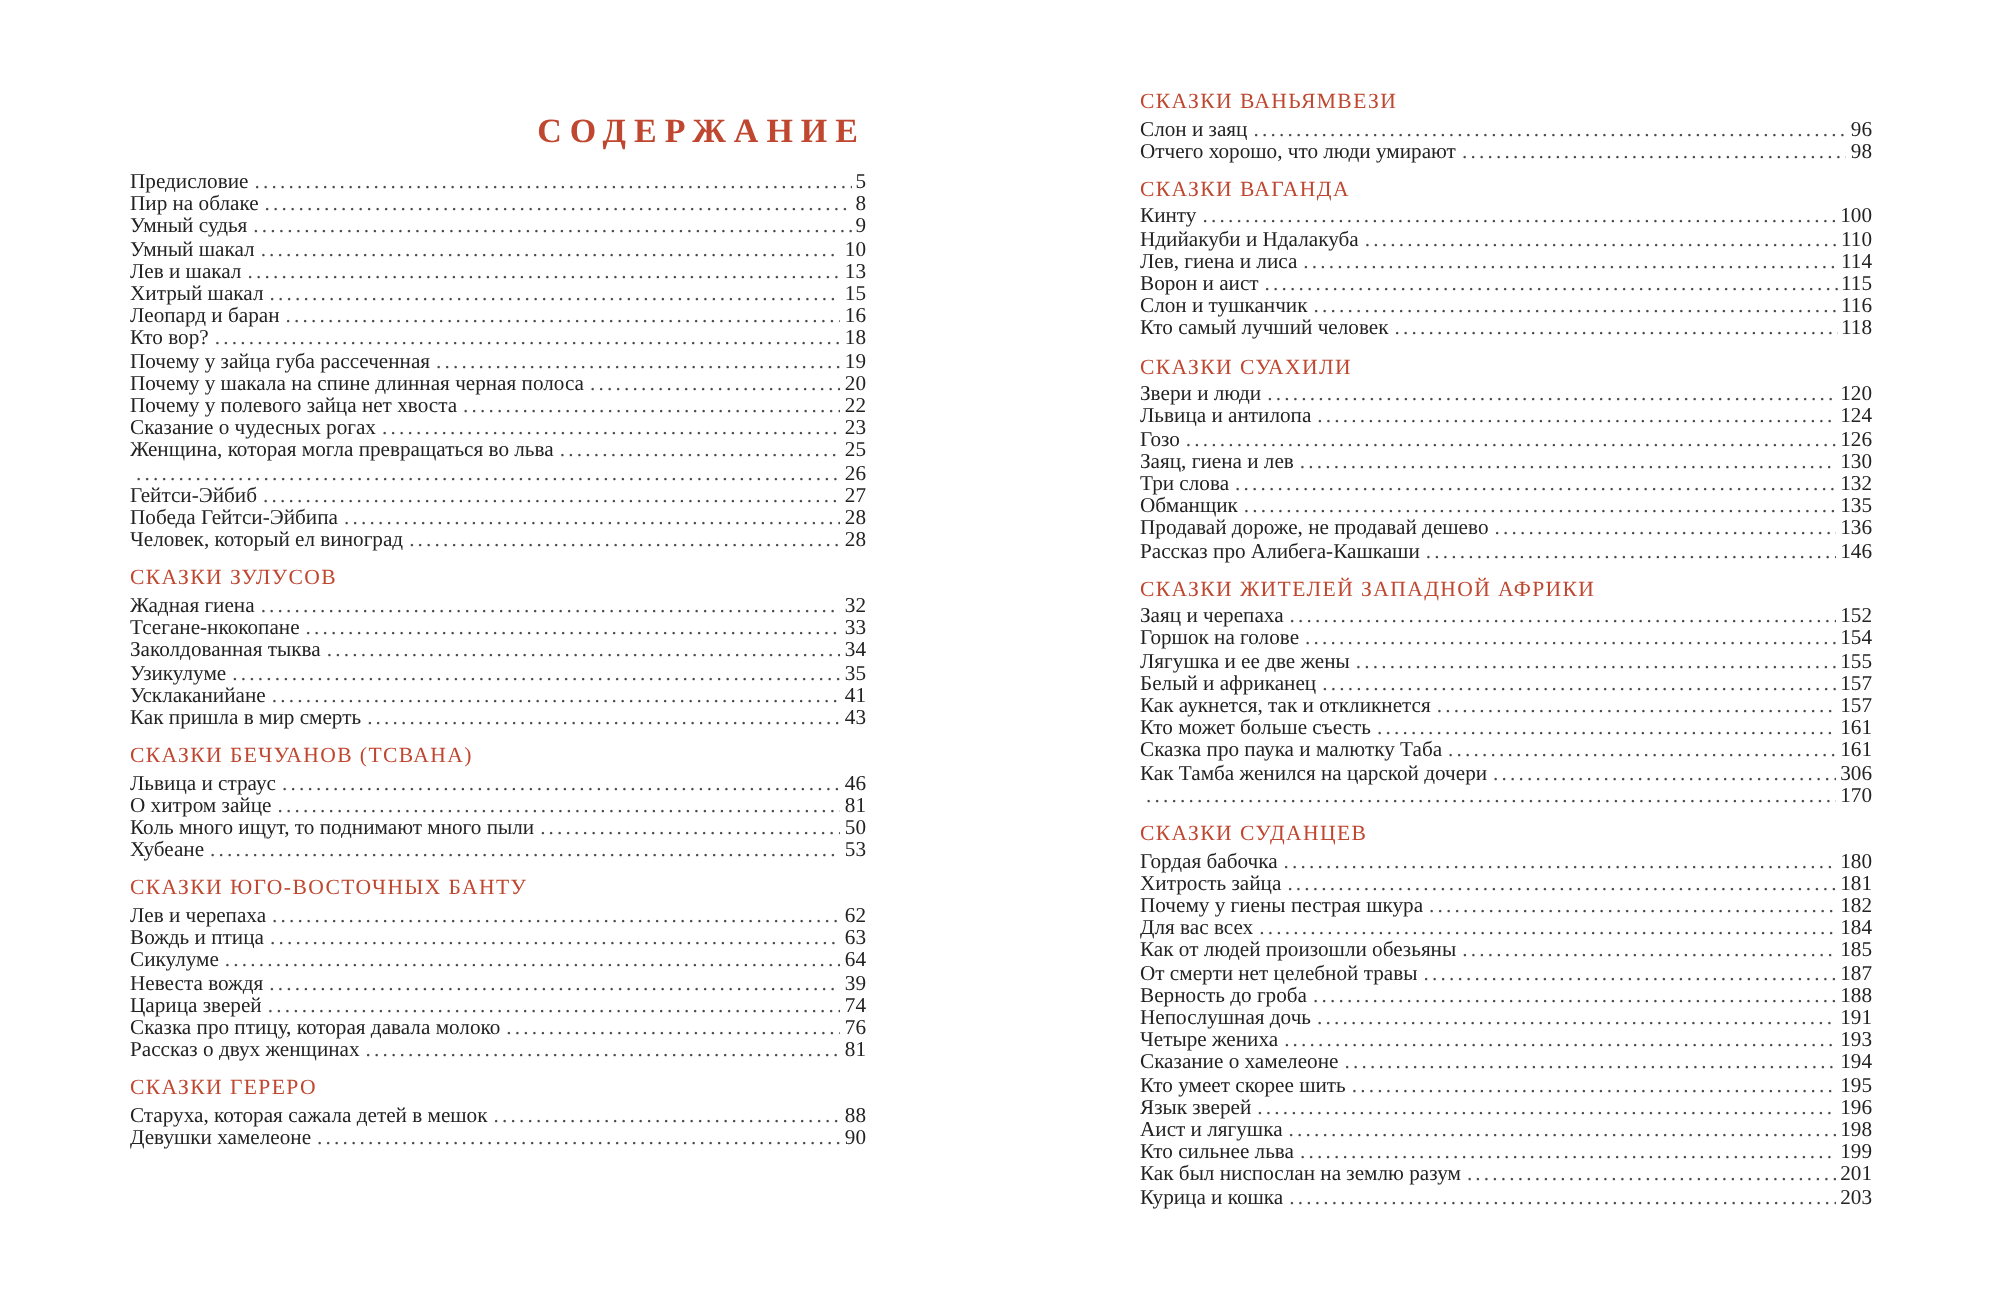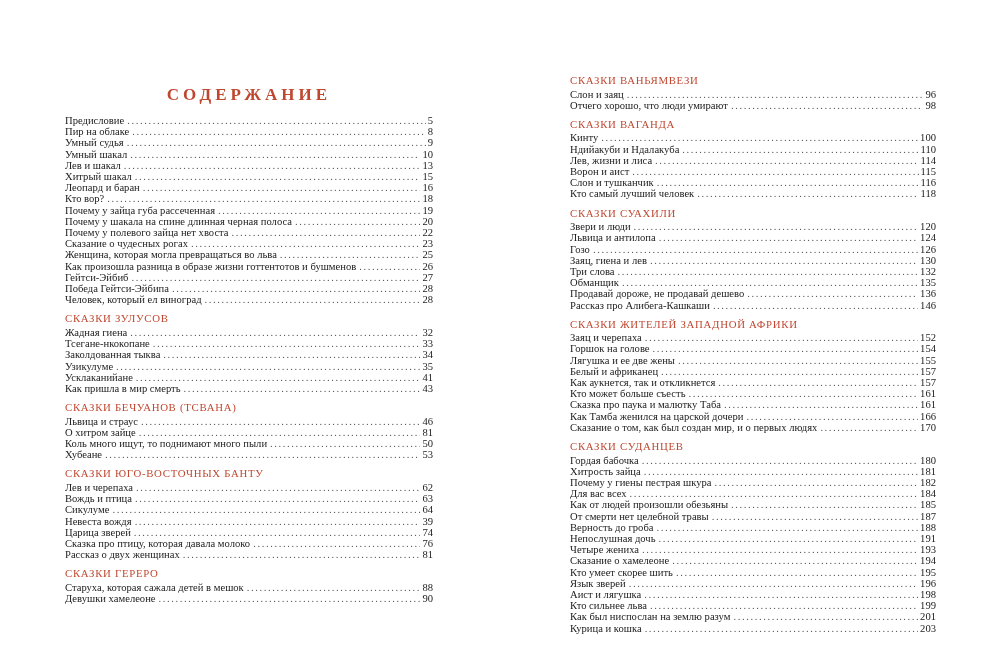--- a/index.html
+++ b/index.html
@@ -6,26 +6,26 @@
   * { box-sizing: border-box; }
   html, body { margin: 0; padding: 0; }
   body {
     width: 1000px; height: 654px;
     background: #ffffff;
     font-family: "Liberation Serif", "DejaVu Serif", serif;
     color: var(--text);
     overflow: hidden;
   }
   .page { position: relative; width: 1000px; height: 654px; background: #fff; }
-  .col { position: absolute; margin-top: 29px; }
+  .col { position: absolute; }
   .col-left  { left: 65px;  top: 56px; width: 368px; }
   .col-right { left: 570px; top: 38px; width: 366px; }
   .toc-title {
     margin: 0 0 10px 0;
-    text-align: center;
+    text-align: right;
     color: var(--accent);
     font-size: 17px;
     font-weight: bold;
     letter-spacing: 4px;
     line-height: 20px;
   }
   .sec-heading {
     color: var(--accent);
     font-size: 10.8px;
     letter-spacing: 0.7px;
@@ -121,21 +121,20 @@
             <span class="t">Сказание о чудесных рогах</span>
             <span class="dots">........................................................................................................................................................................................................</span>
             <span class="pg">23</span>
           </div>
           <div class="row">
             <span class="t">Женщина, которая могла превращаться во льва</span>
             <span class="dots">........................................................................................................................................................................................................</span>
             <span class="pg">25</span>
           </div>
           <div class="row">
-            <span class="t">Как произошла разница в образе жизни готтентотов и бушменов</span>
             <span class="dots">........................................................................................................................................................................................................</span>
             <span class="pg">26</span>
           </div>
           <div class="row">
             <span class="t">Гейтси-Эйбиб</span>
             <span class="dots">........................................................................................................................................................................................................</span>
             <span class="pg">27</span>
           </div>
           <div class="row">
             <span class="t">Победа Гейтси-Эйбипа</span>
@@ -280,21 +279,21 @@
             <span class="pg">100</span>
           </div>
           <div class="row">
             <span class="t">Ндийакуби и Ндалакуба</span>
             <span class="dots">........................................................................................................................................................................................................</span>
             <span class="pg">110</span>
           </div>
         </div>
         <div>
           <div class="row">
-            <span class="t">Лев, жизни и лиса</span>
+            <span class="t">Лев, гиена и лиса</span>
             <span class="dots">........................................................................................................................................................................................................</span>
             <span class="pg">114</span>
           </div>
           <div class="row">
             <span class="t">Ворон и аист</span>
             <span class="dots">........................................................................................................................................................................................................</span>
             <span class="pg">115</span>
           </div>
           <div class="row">
             <span class="t">Слон и тушканчик</span>
@@ -383,24 +382,23 @@
             <span class="pg">161</span>
           </div>
           <div class="row">
             <span class="t">Сказка про паука и малютку Таба</span>
             <span class="dots">........................................................................................................................................................................................................</span>
             <span class="pg">161</span>
           </div>
           <div class="row">
             <span class="t">Как Тамба женился на царской дочери</span>
             <span class="dots">........................................................................................................................................................................................................</span>
-            <span class="pg">166</span>
-          </div>
-          <div class="row">
-            <span class="t">Сказание о том, как был создан мир, и о первых людях</span>
+            <span class="pg">306</span>
+          </div>
+          <div class="row">
             <span class="dots">........................................................................................................................................................................................................</span>
             <span class="pg">170</span>
           </div>
         </div>
         <div>
           <div class="sec-heading">СКАЗКИ СУДАНЦЕВ</div>
           <div class="row">
             <span class="t">Гордая бабочка</span>
             <span class="dots">........................................................................................................................................................................................................</span>
             <span class="pg">180</span>

